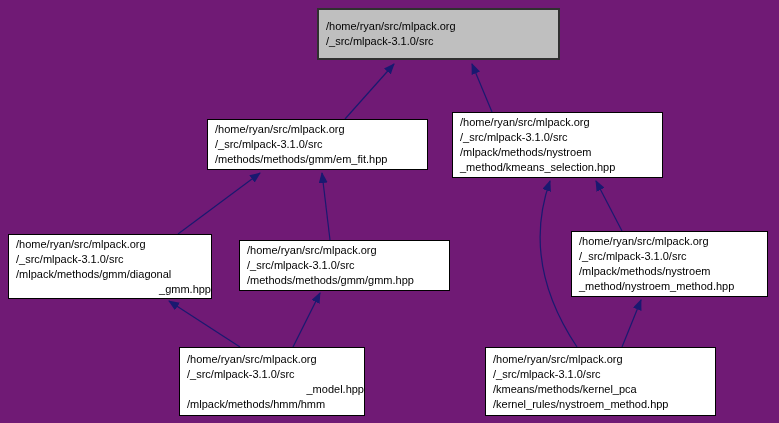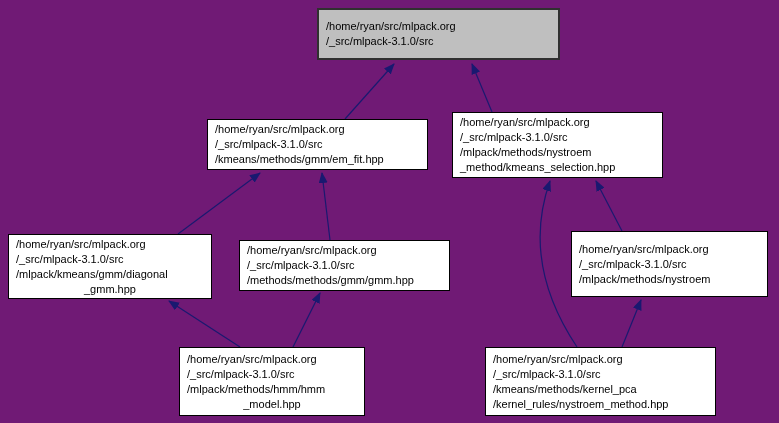--- a/index.html
+++ b/index.html
@@ -38,21 +38,21 @@
   .node.highlight {
     border: 2px solid #303030;
   }
   .node .line {
     white-space: nowrap;
     text-align: left;
     padding-left: 7px;
     padding-right: 2px;
   }
   .node .line.center {
-    text-align: center;
+    text-align: right;
     padding-left: 0;
     padding-right: 0;
   }
 </style>
 </head>
 <body>
 
 <div id="canvas">
   <svg id="edge-layer" width="779" height="423" viewBox="0 0 779 423" xmlns="http://www.w3.org/2000/svg">
     <defs>
@@ -73,49 +73,50 @@
       </g>
   </svg>
   <div id="nodes">
       <div class="node highlight" style="left: 317px; top: 8px; width: 243px; height: 52px; background: rgb(191, 191, 191);">
         <div class="line">/home/ryan/src/mlpack.org</div>
         <div class="line">/_src/mlpack-3.1.0/src</div>
       </div>
       <div class="node" style="left: 207px; top: 119px; width: 221px; height: 51px; background: rgb(255, 255, 255);">
         <div class="line">/home/ryan/src/mlpack.org</div>
         <div class="line">/_src/mlpack-3.1.0/src</div>
-        <div class="line">/kmeans/methods/gmm/em_fit.hpp</div>
+        <div class="line">/methods/methods/gmm/em_fit.hpp</div>
       </div>
       <div class="node" style="left: 452px; top: 112px; width: 211px; height: 66px; background: rgb(255, 255, 255);">
         <div class="line">/home/ryan/src/mlpack.org</div>
         <div class="line">/_src/mlpack-3.1.0/src</div>
         <div class="line">/mlpack/methods/nystroem</div>
         <div class="line">_method/kmeans_selection.hpp</div>
       </div>
       <div class="node" style="left: 8px; top: 234px; width: 204px; height: 65px; background: rgb(255, 255, 255);">
         <div class="line">/home/ryan/src/mlpack.org</div>
         <div class="line">/_src/mlpack-3.1.0/src</div>
-        <div class="line">/mlpack/kmeans/gmm/diagonal</div>
+        <div class="line">/mlpack/methods/gmm/diagonal</div>
         <div class="line center">_gmm.hpp</div>
       </div>
       <div class="node" style="left: 239px; top: 240px; width: 211px; height: 51px; background: rgb(255, 255, 255);">
         <div class="line">/home/ryan/src/mlpack.org</div>
         <div class="line">/_src/mlpack-3.1.0/src</div>
         <div class="line">/methods/methods/gmm/gmm.hpp</div>
       </div>
       <div class="node" style="left: 571px; top: 231px; width: 197px; height: 66px; background: rgb(255, 255, 255);">
         <div class="line">/home/ryan/src/mlpack.org</div>
         <div class="line">/_src/mlpack-3.1.0/src</div>
         <div class="line">/mlpack/methods/nystroem</div>
+        <div class="line">_method/nystroem_method.hpp</div>
       </div>
       <div class="node" style="left: 179px; top: 347px; width: 186px; height: 69px; background: rgb(255, 255, 255);">
         <div class="line">/home/ryan/src/mlpack.org</div>
         <div class="line">/_src/mlpack-3.1.0/src</div>
+        <div class="line center">_model.hpp</div>
         <div class="line">/mlpack/methods/hmm/hmm</div>
-        <div class="line center">_model.hpp</div>
       </div>
       <div class="node" style="left: 485px; top: 347px; width: 231px; height: 69px; background: rgb(255, 255, 255);">
         <div class="line">/home/ryan/src/mlpack.org</div>
         <div class="line">/_src/mlpack-3.1.0/src</div>
         <div class="line">/kmeans/methods/kernel_pca</div>
         <div class="line">/kernel_rules/nystroem_method.hpp</div>
       </div>
     </div>
 </div>
 

